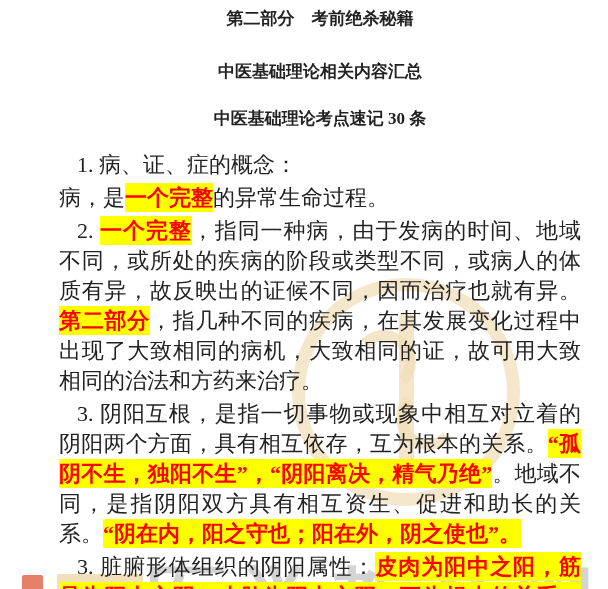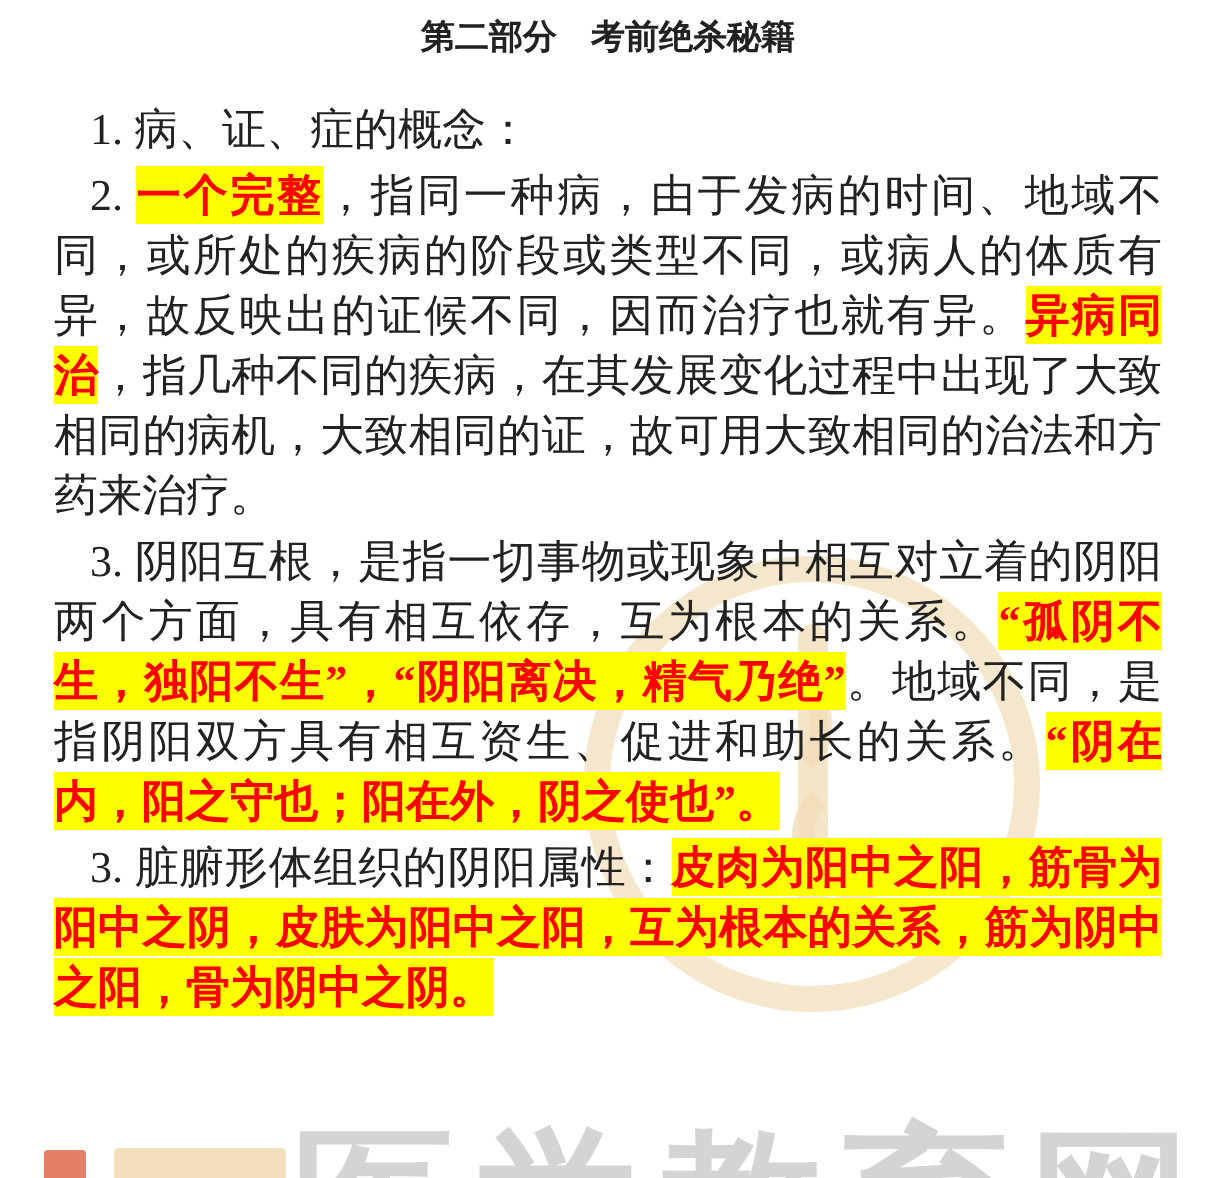--- a/index.html
+++ b/index.html
@@ -13,20 +13,21 @@
   * { margin: 0; padding: 0; box-sizing: border-box; }
   html, body { background: #ffffff; }
   .page {
     position: relative;
     width: 608px;
     height: 589px;
     background: #ffffff;
     overflow: hidden;
     font-family: "Liberation Serif", "DejaVu Serif", serif;
     color: var(--text);
+    padding-left: 32px;
   }
 
   
   .wm-layer { position: absolute; inset: 0; z-index: 0; pointer-events: none; }
   .wm-ring {
     position: absolute; left: 292px; top: 278px;
     width: 228px; height: 228px;
     border: 13px solid var(--watermark-tan);
     border-radius: 50%;
     opacity: 0.75;
@@ -102,23 +103,26 @@
     <div class="wm-snake-a"></div>
     <div class="wm-snake-b"></div>
     <div class="wm-frag-red"></div>
     <div class="wm-frag-tan"></div>
     <div class="wm-bottom-text">医学教育网</div>
   </div>
 
   <div class="doc">
     <div class="titles">
       <div class="title-1">第二部分　考前绝杀秘籍</div>
+      <div class="title-2">中医基础理论相关内容汇总</div>
+      <div class="title-3">中医基础理论考点速记 30 条</div>
     </div>
 
     <div class="body-text">
         <p class="para indent"><span class="seg">1. 病、证、症的概念：</span></p>
-        <p class="para indent"><span class="seg">2. </span><span class="hl">一个完整</span><span class="seg">，指同一种病，由于发病的时间、地域不同，或所处的疾病的阶段或类型不同，或病人的体质有异，故反映出的证候不同，因而治疗也就有异。</span><span class="hl">异病同治</span><span class="seg">，指几种不同的疾病，在其发展变化过程中出现了大致相同的病机，大致相同的证，故可用大致相同的治法和方药来治疗。</span></p>
+        <p class="para"><span class="seg">病，是</span><span class="hl">一个完整</span><span class="seg">的异常生命过程。</span></p>
+        <p class="para indent"><span class="seg">2. </span><span class="hl">一个完整</span><span class="seg">，指同一种病，由于发病的时间、地域不同，或所处的疾病的阶段或类型不同，或病人的体质有异，故反映出的证候不同，因而治疗也就有异。</span><span class="hl">第二部分</span><span class="seg">，指几种不同的疾病，在其发展变化过程中出现了大致相同的病机，大致相同的证，故可用大致相同的治法和方药来治疗。</span></p>
         <p class="para indent"><span class="seg">3. 阴阳互根，是指一切事物或现象中相互对立着的阴阳两个方面，具有相互依存，互为根本的关系。</span><span class="hl">“孤阴不生，独阳不生”，“阴阳离决，精气乃绝”</span><span class="seg">。地域不同，是指阴阳双方具有相互资生、促进和助长的关系。</span><span class="hl">“阴在内，阳之守也；阳在外，阴之使也”。</span></p>
         <p class="para indent"><span class="seg">3. 脏腑形体组织的阴阳属性：</span><span class="hl">皮肉为阳中之阳，筋骨为阳中之阴，皮肤为阳中之阳，互为根本的关系，筋为阴中之阳，骨为阴中之阴。</span></p>
       </div>
   </div>
 
 </div>
 
 </body></html>

